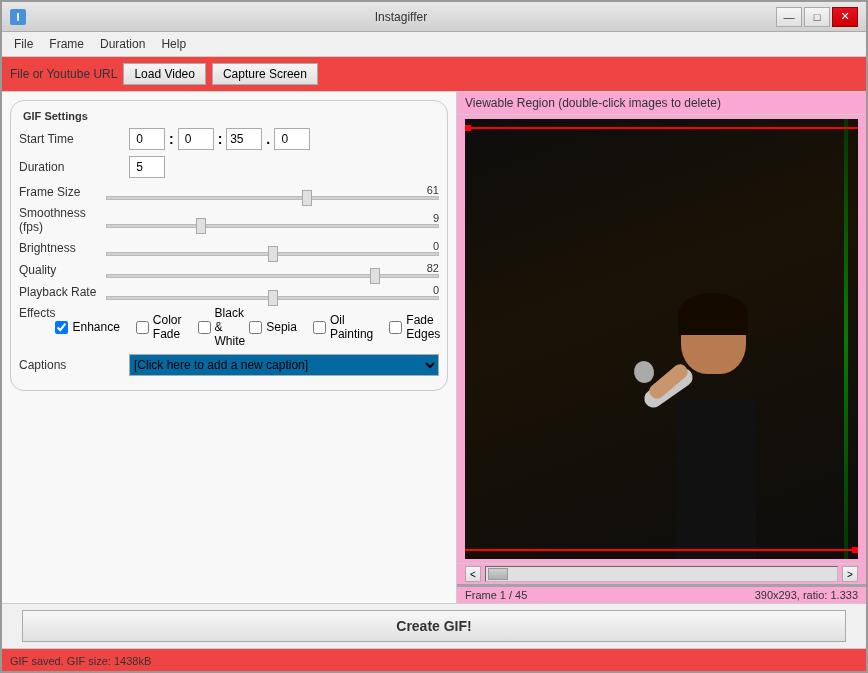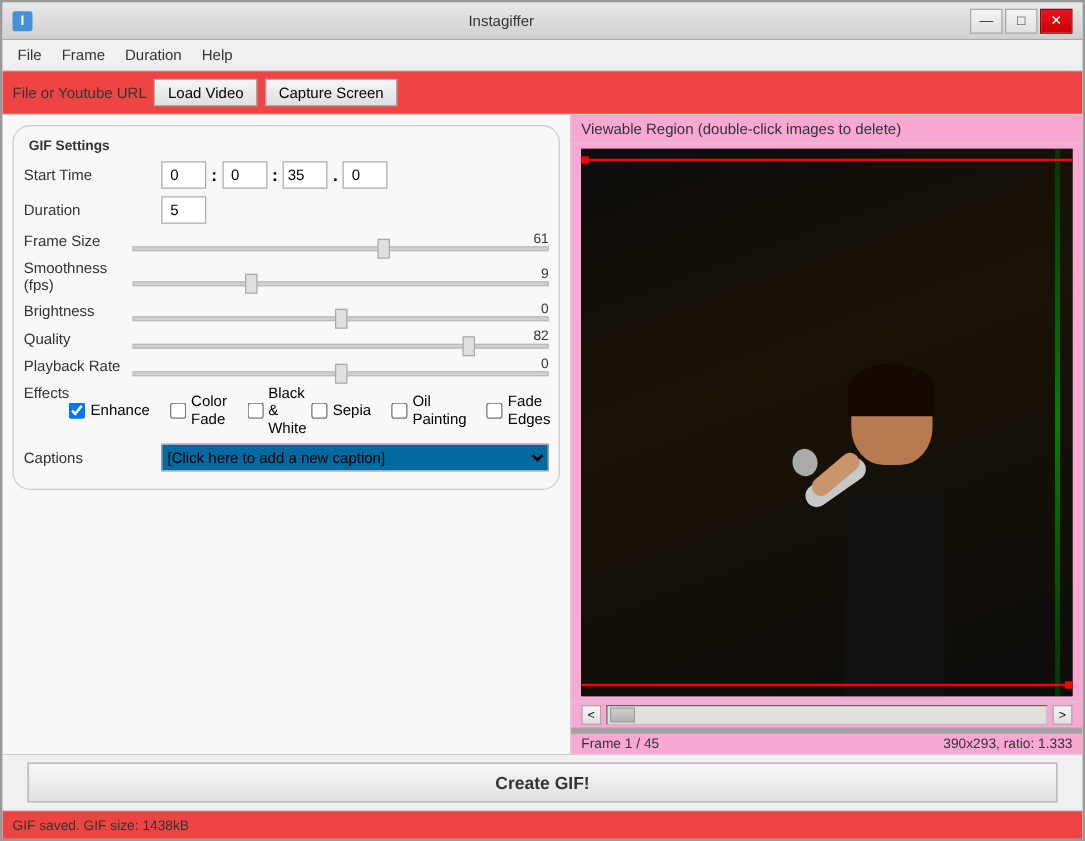--- a/index.html
+++ b/index.html
@@ -301,21 +301,21 @@
       height: 12px;
       background: linear-gradient(to bottom, #d0d0d0, #b0b0b0);
       border: 1px solid #999;
     }
     .frame-info {
       display: flex;
       justify-content: space-between;
       padding: 2px 8px;
       font-size: 11px;
       color: #333;
-      border-top: 5px solid #a3a3a3;
+      border-top: 3px solid #a3a3a3;
       gap: 24px;
     }
     .create-gif-bar {
       padding: 6px 20px;
       background: #f0f0f0;
       border-top: 1px solid #ccc;
     }
     .create-gif-btn {
       width: 100%;
       height: 32px;

